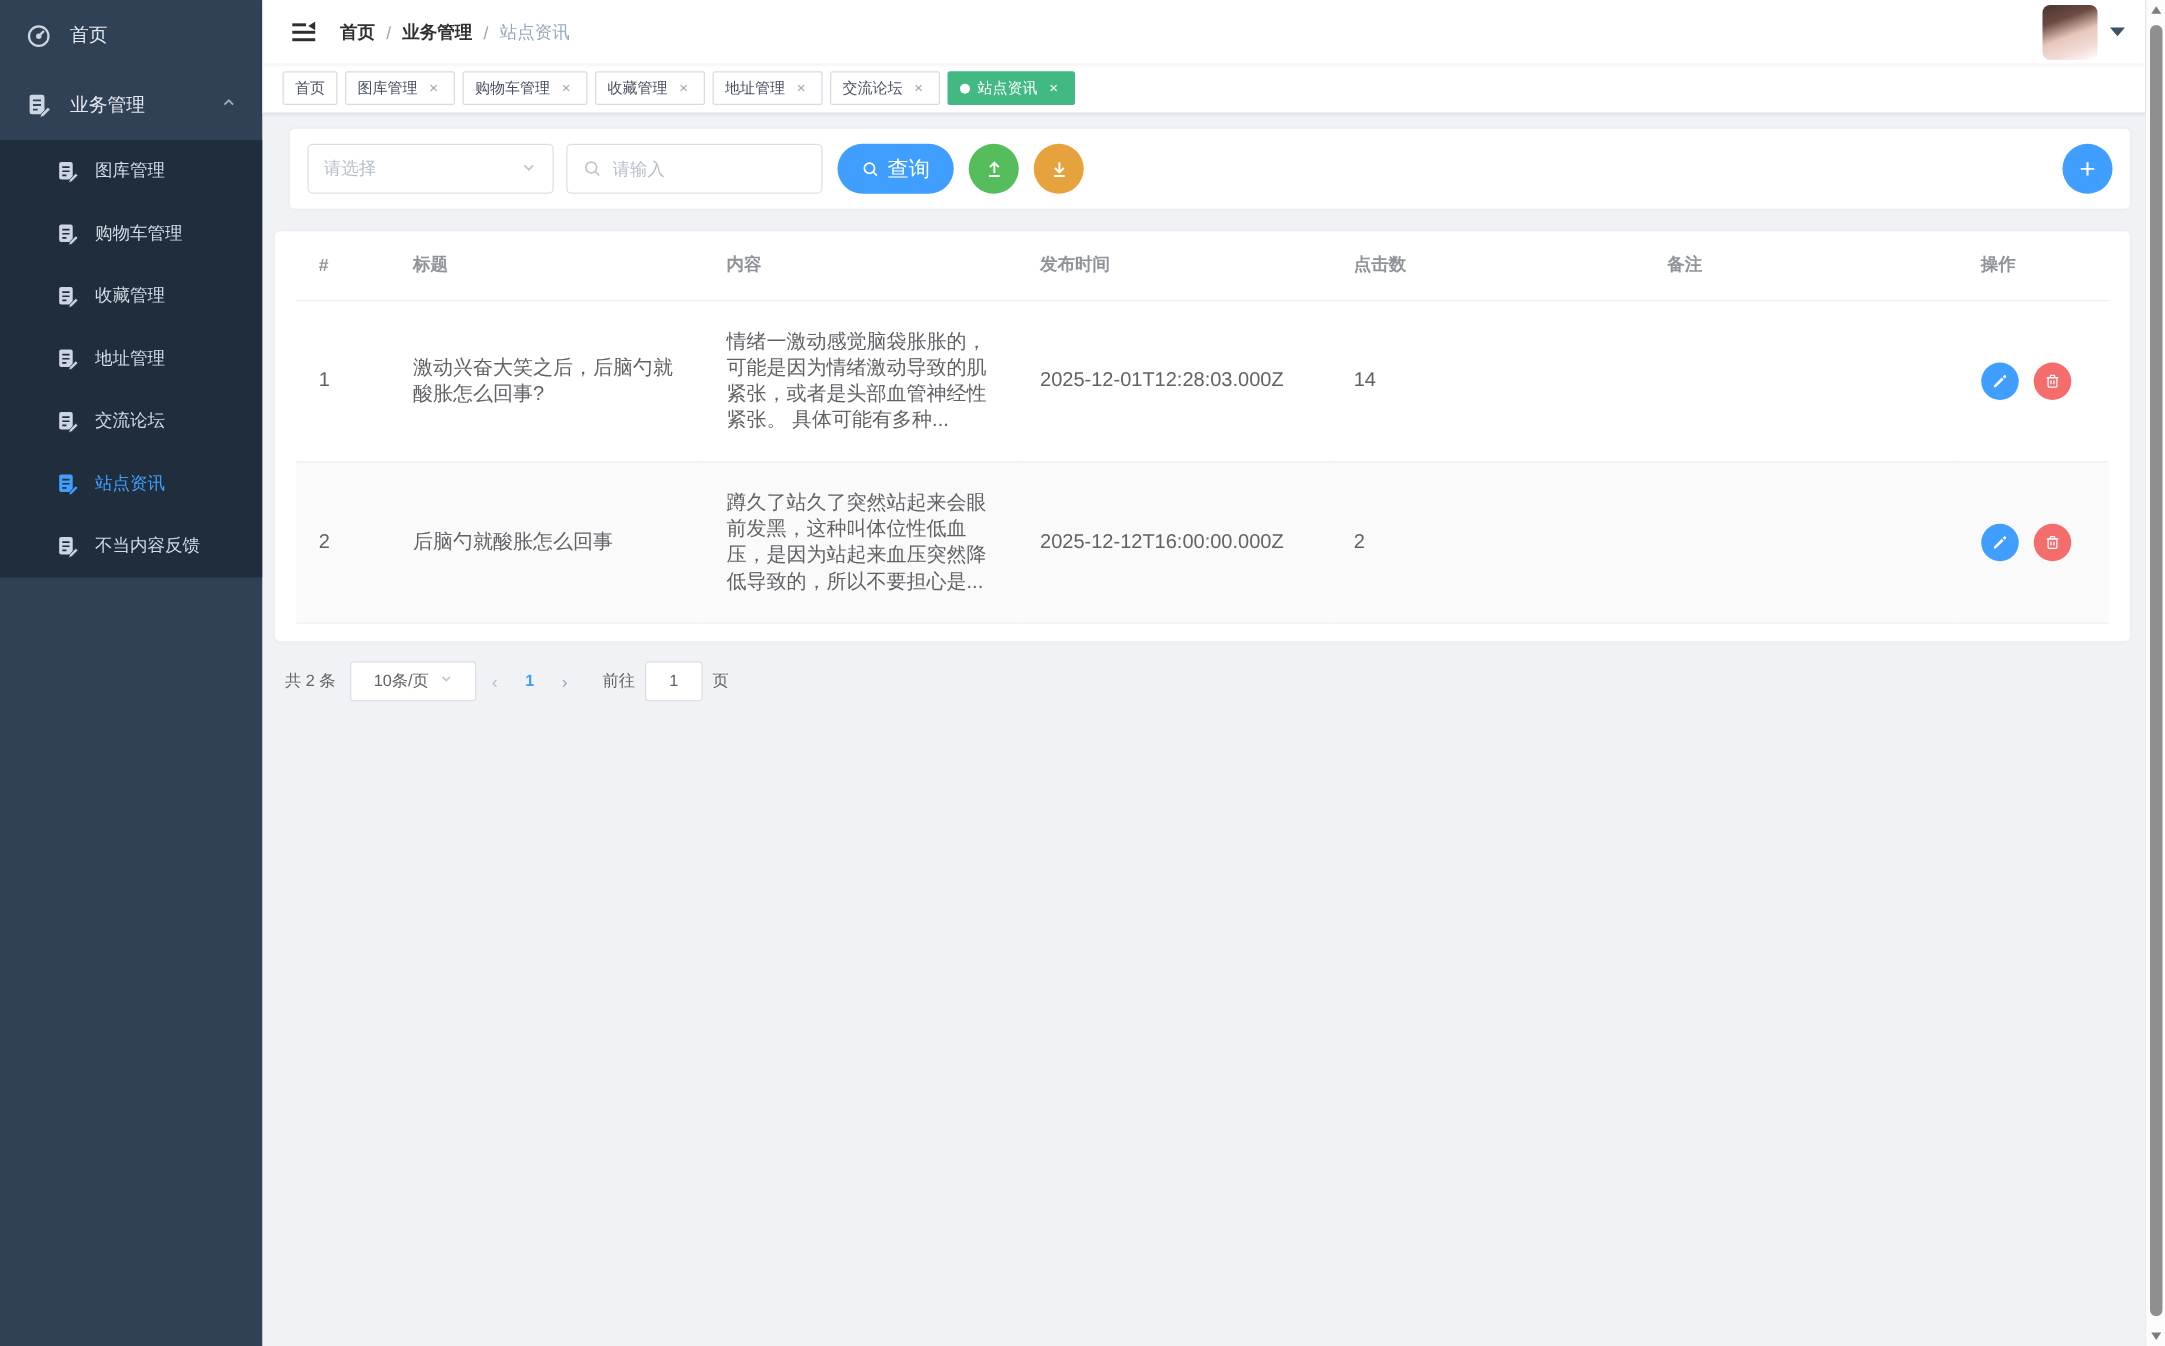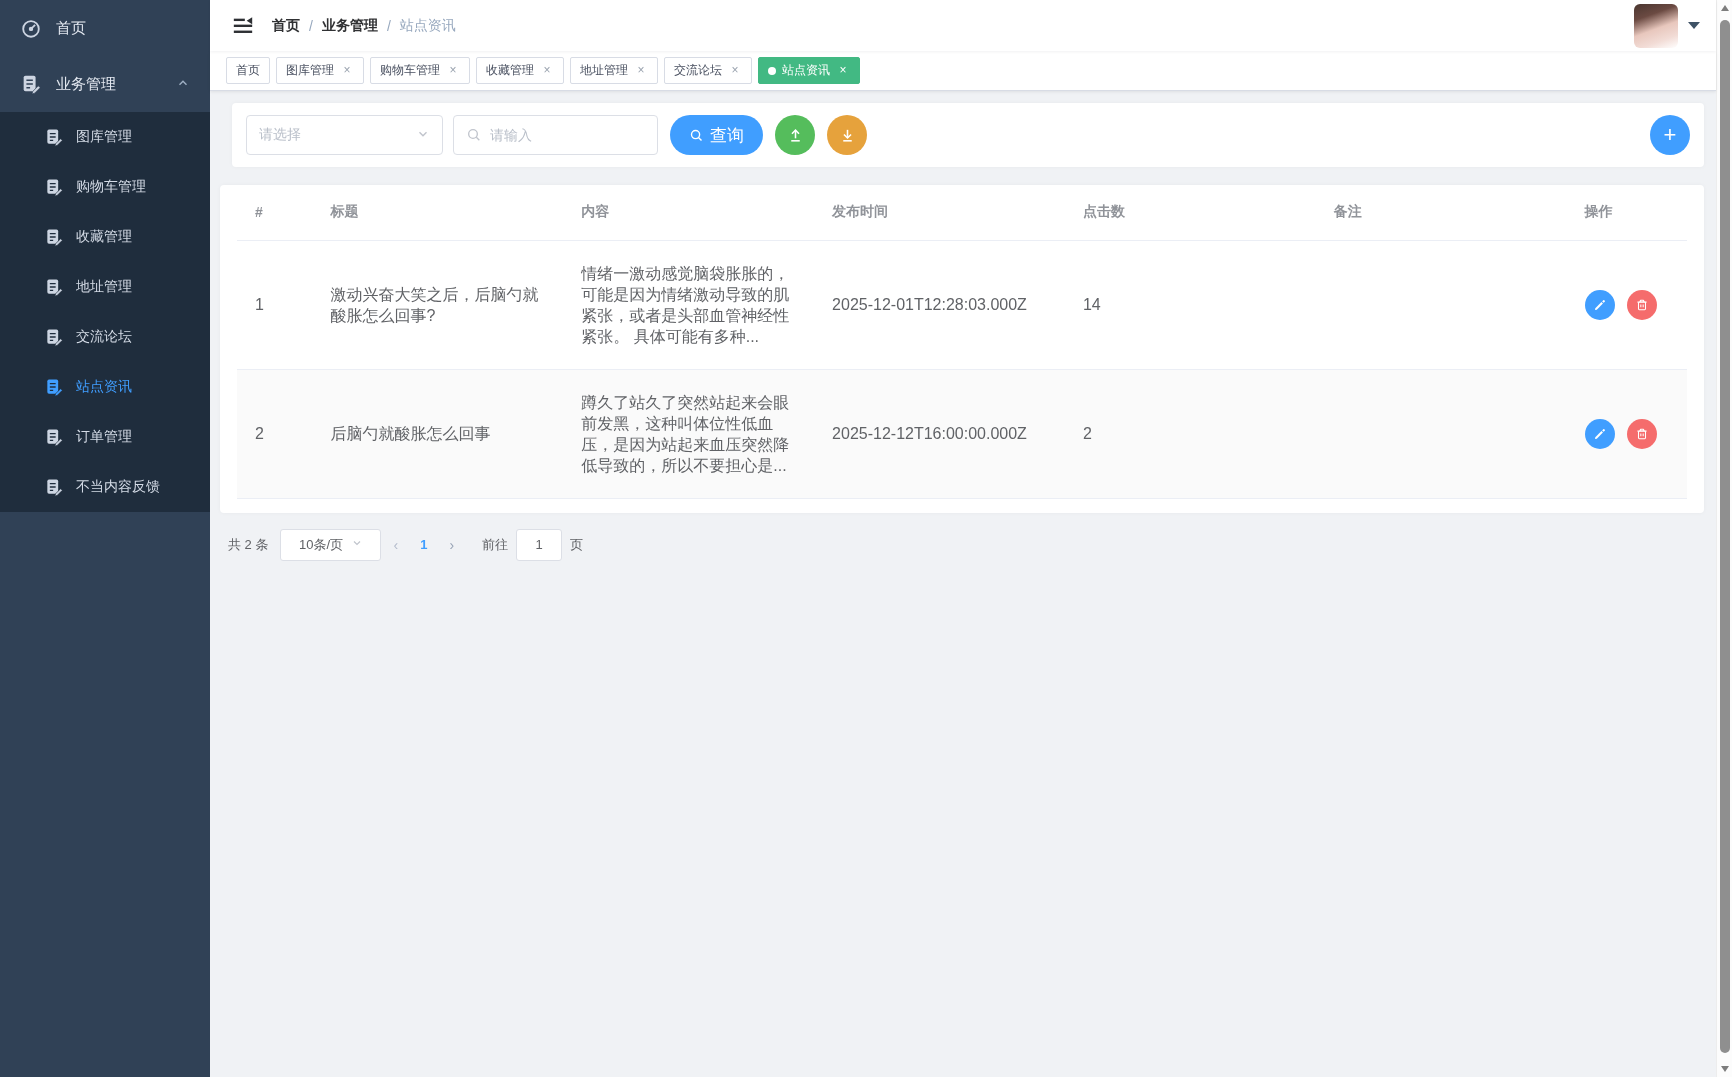--- a/index.html
+++ b/index.html
@@ -161,28 +161,20 @@
             </svg></span>
         <span>交流论坛</span>
       </div>
       <div class="menu-item active">
         <span class="mi-icon"><svg viewBox="0 0 24 24" width="20" height="20">
               <rect x="4" y="3" width="13" height="17" rx="2" fill="currentColor"></rect>
               <path d="M7 8h7M7 12h7M7 16h4" stroke="#1f2d3d" stroke-width="1.6"></path>
               <path d="M14 20 l6 -6 2 2 -6 6 -3 1z" fill="currentColor" stroke="#1f2d3d" stroke-width="0.8"></path>
             </svg></span>
         <span>站点资讯</span>
-      </div>
-      <div class="menu-item">
-        <span class="mi-icon"><svg viewBox="0 0 24 24" width="20" height="20">
-              <rect x="4" y="3" width="13" height="17" rx="2" fill="currentColor"></rect>
-              <path d="M7 8h7M7 12h7M7 16h4" stroke="#1f2d3d" stroke-width="1.6"></path>
-              <path d="M14 20 l6 -6 2 2 -6 6 -3 1z" fill="currentColor" stroke="#1f2d3d" stroke-width="0.8"></path>
-            </svg></span>
-        <span>订单管理</span>
       </div>
       <div class="menu-item">
         <span class="mi-icon"><svg viewBox="0 0 24 24" width="20" height="20">
               <rect x="4" y="3" width="13" height="17" rx="2" fill="currentColor"></rect>
               <path d="M7 8h7M7 12h7M7 16h4" stroke="#1f2d3d" stroke-width="1.6"></path>
               <path d="M14 20 l6 -6 2 2 -6 6 -3 1z" fill="currentColor" stroke="#1f2d3d" stroke-width="0.8"></path>
             </svg></span>
         <span>不当内容反馈</span>
       </div>
     </div>

